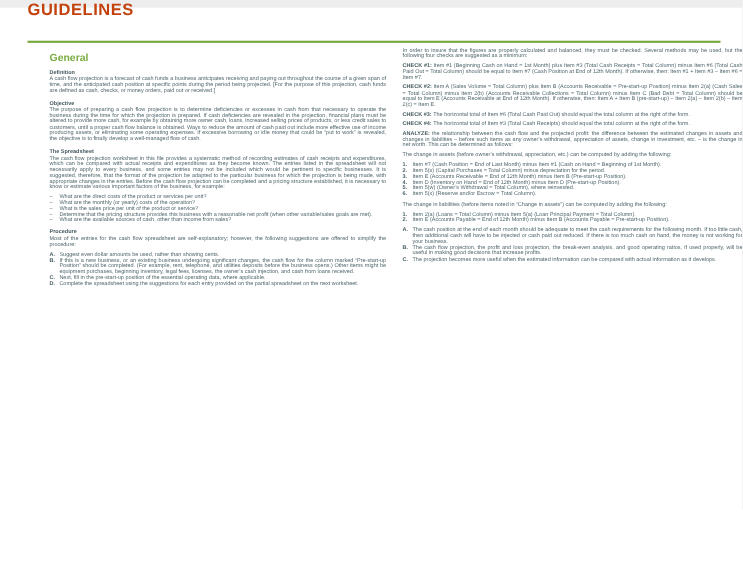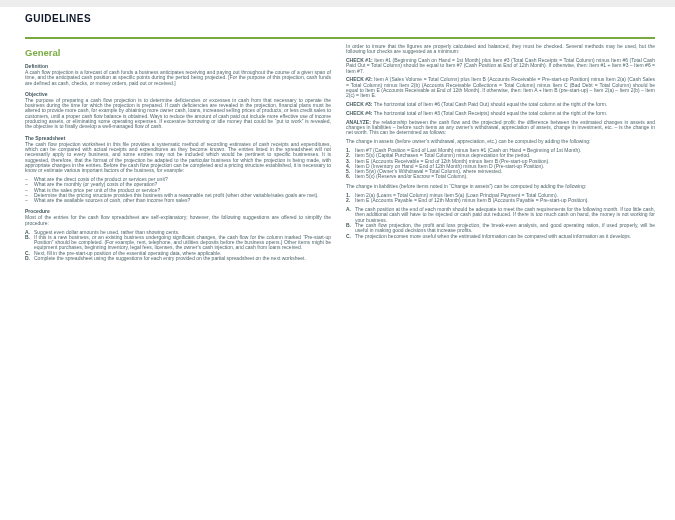--- a/index.html
+++ b/index.html
@@ -1,22 +1,22 @@
 <!DOCTYPE html>
 <html><head>
 <meta charset="utf-8">
 <style>
   html,body{margin:0;padding:0;background:#e9e9e9;}
   .page{position:relative;width:675px;height:520px;background:#ffffff;overflow:hidden;
         font-family:"Liberation Sans",sans-serif;}
   .top-strip{position:absolute;top:0;left:0;width:675px;height:7px;background:#ededed;}
-  .title{position:absolute;left:25px;top:13px;margin:0;font-size:10px;font-weight:bold;
-         color:#0f172a;letter-spacing:.5px;}
+  .title{position:absolute;left:25px;top:1px;margin:0;font-size:15px;font-weight:bold;
+         color:#c2410c;letter-spacing:.5px;}
   .rule{position:absolute;left:25px;top:37px;width:630px;height:2px;background:#79aa40;}
-  .col{position:absolute;top:44px;}
+  .col{position:absolute;top:44px;margin-left:20px;}
   .col-left{left:25px;width:306px;}
   .col-right{left:346px;width:309px;}
   .section-heading{font-size:9.5px;color:#7aab41;font-weight:bold;margin:3px 0 5px 0;}
   h2:not(:first-child){margin-top:11px;}
   .subhead{font-size:5px;font-weight:bold;color:#44595f;margin:5px 0 1px 0;}
   .para{font-size:5px;line-height:5.3px;color:#51676e;margin:0 0 3.5px 0;text-align:justify;}
   .para strong{color:#44595f;}
   .list{margin:1px 0 4px 0;}
   .list-item{display:flex;font-size:5px;line-height:5.3px;color:#51676e;text-align:justify;}
   .list-item .marker{flex:0 0 9px;}

